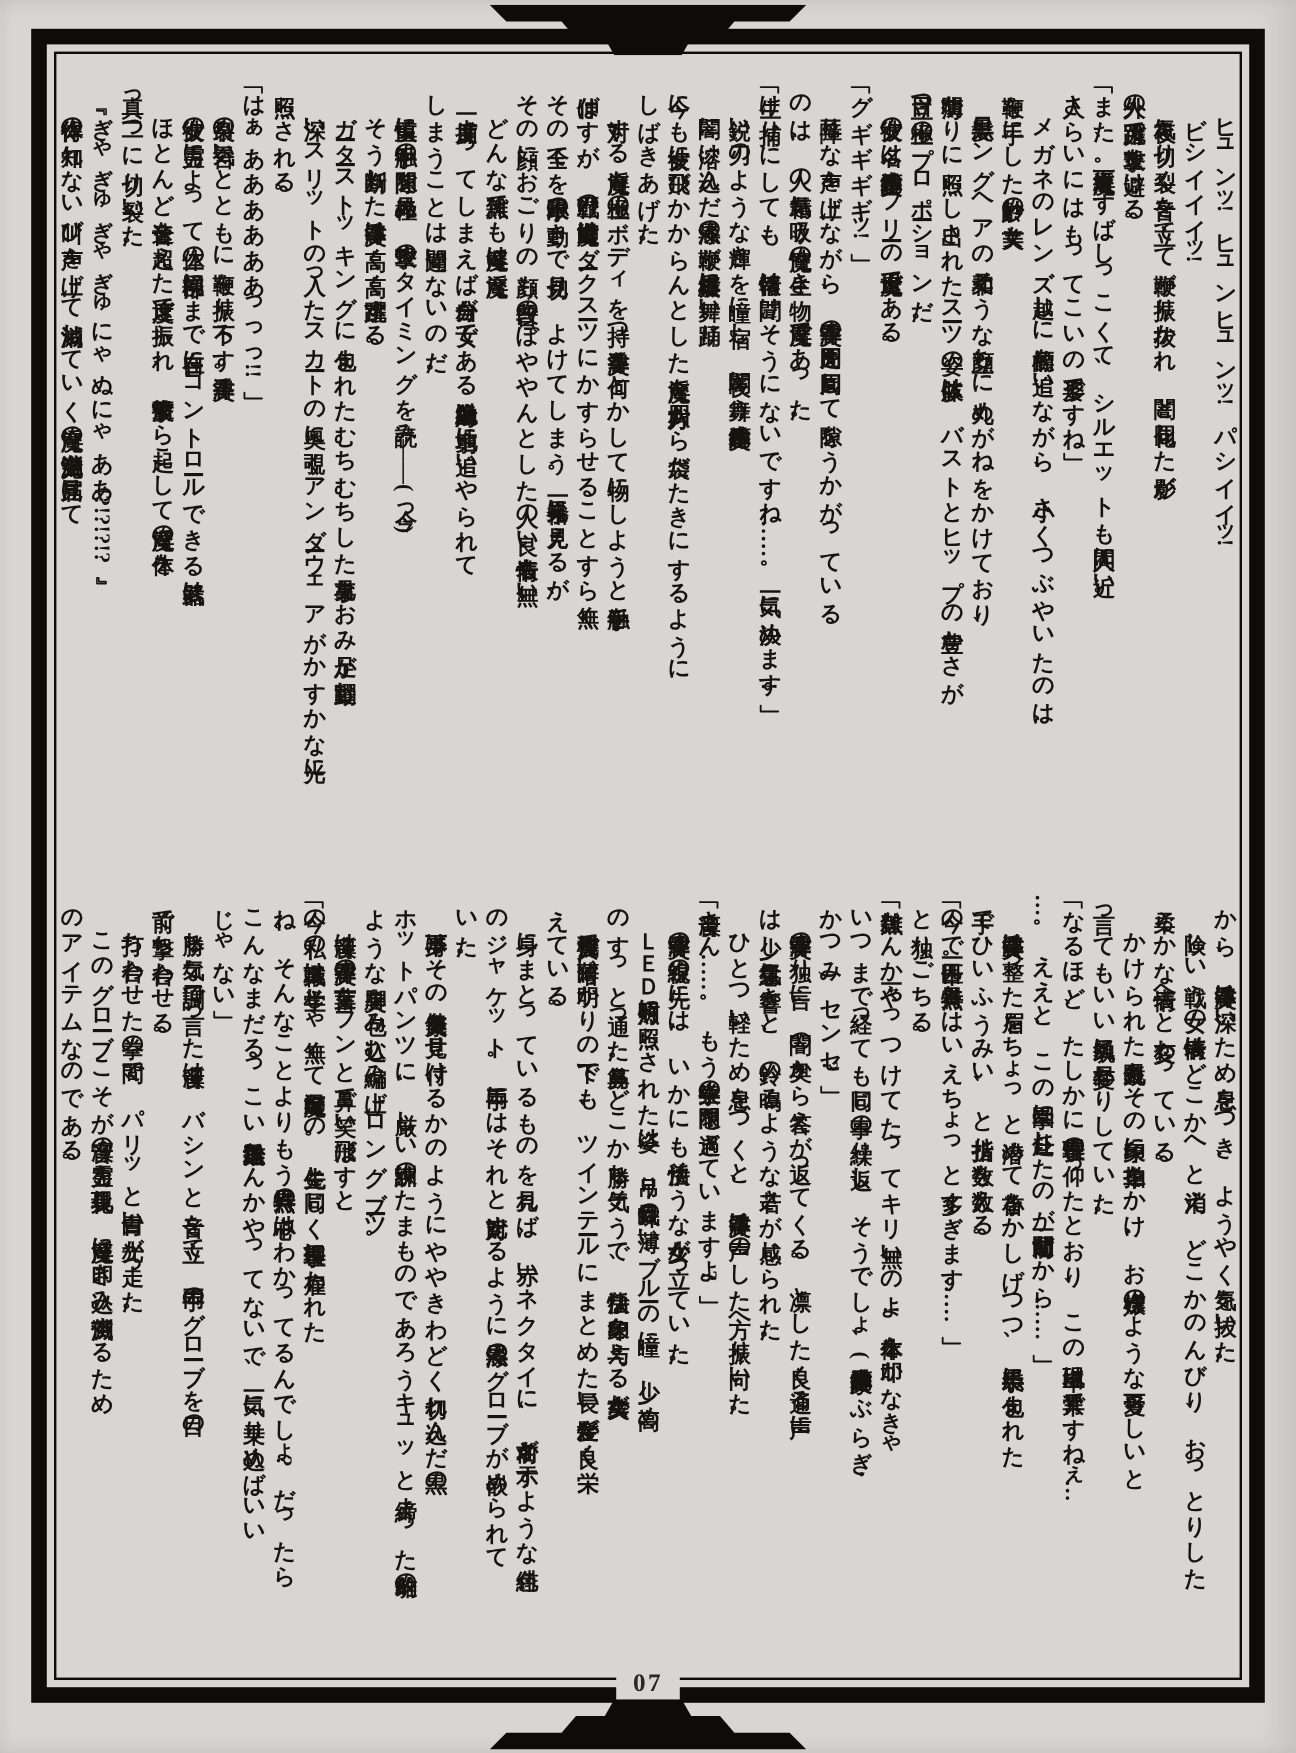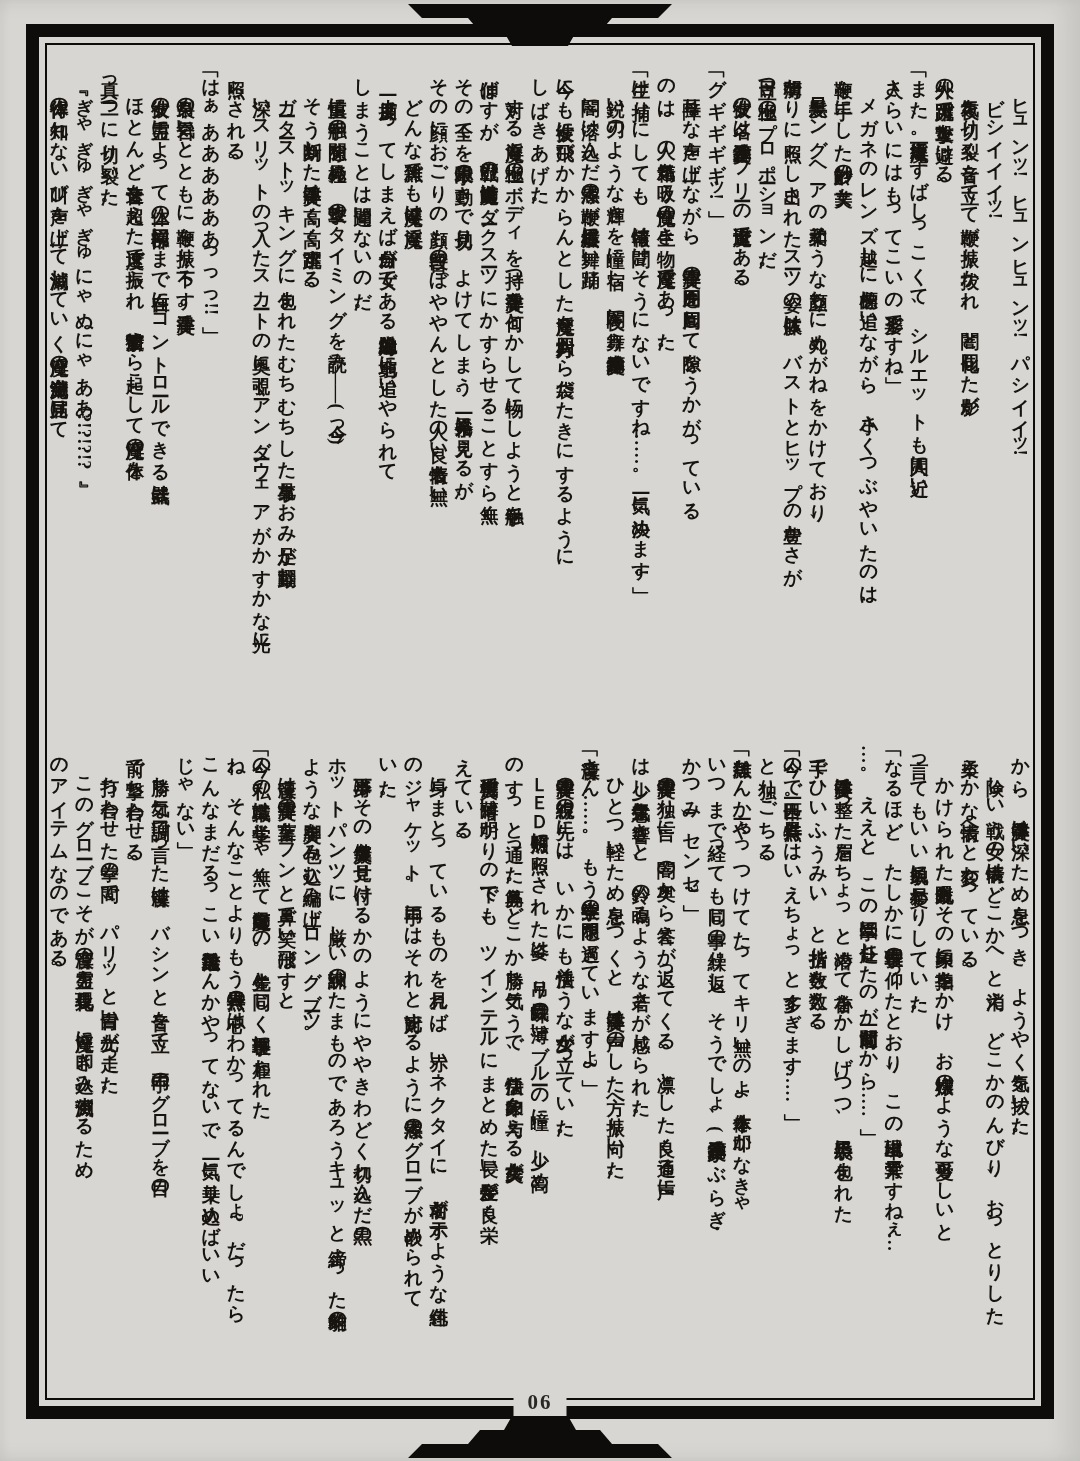--- a/index.html
+++ b/index.html
@@ -133,19 +133,19 @@
         <div class="col">こんなまだるっこい雑魚退治なんかやってないで、一気に乗り込めばいい</div>
         <div class="col">じゃない」</div>
         <div class="col ind">勝ち気な口調で言った凜音は、バシンと音を立て、両手のグローブを目の</div>
         <div class="col">前で撃ち合わせる。</div>
         <div class="col ind">打ち合わせた拳の間で、パリッと青白い光が走った。</div>
         <div class="col ind">このグローブこそが凜音の霊力を具現化し、淫魔に叩き込み倒滅するため</div>
         <div class="col">のアイテムなのである。</div>
       </div>
   </div>
 
-  <div class="pagenum">06</div>
+  <div class="pagenum">07</div>
 
   <svg class="ornament bottom" width="264" height="42" viewBox="0 0 264 42">
     <polygon points="0,42 264,42 250,28 204,28 192,14 168,14 160,0 104,0 96,14 72,14 60,28 14,28" fill="#0d0c0a"></polygon>
   </svg>
 
 </div>
 
 </body></html>

